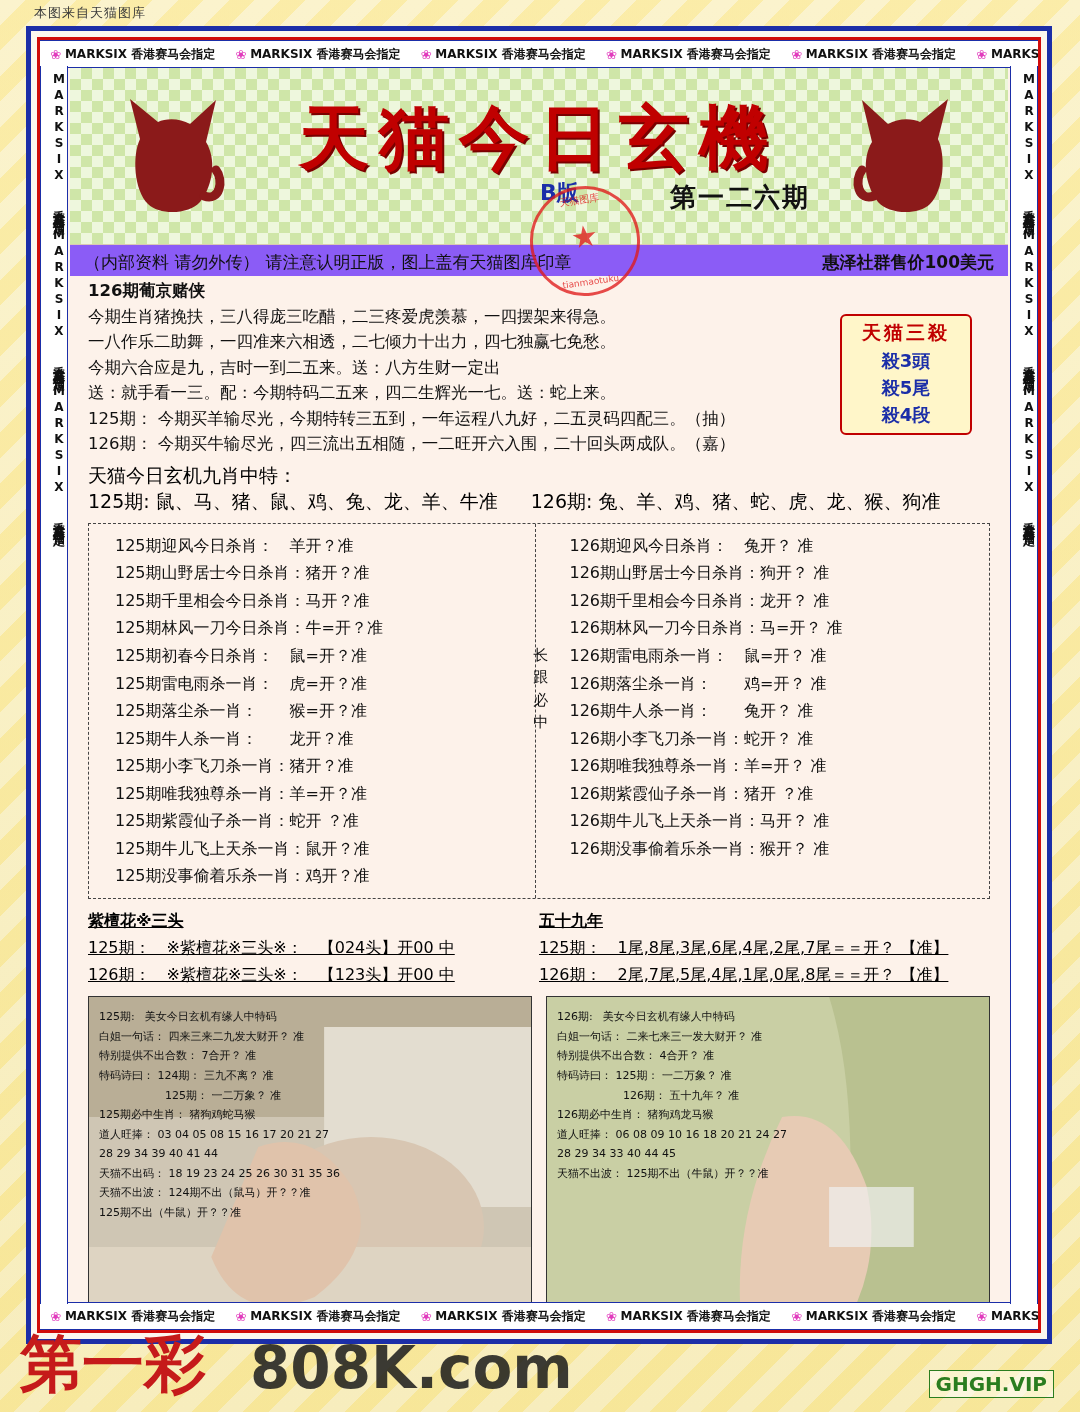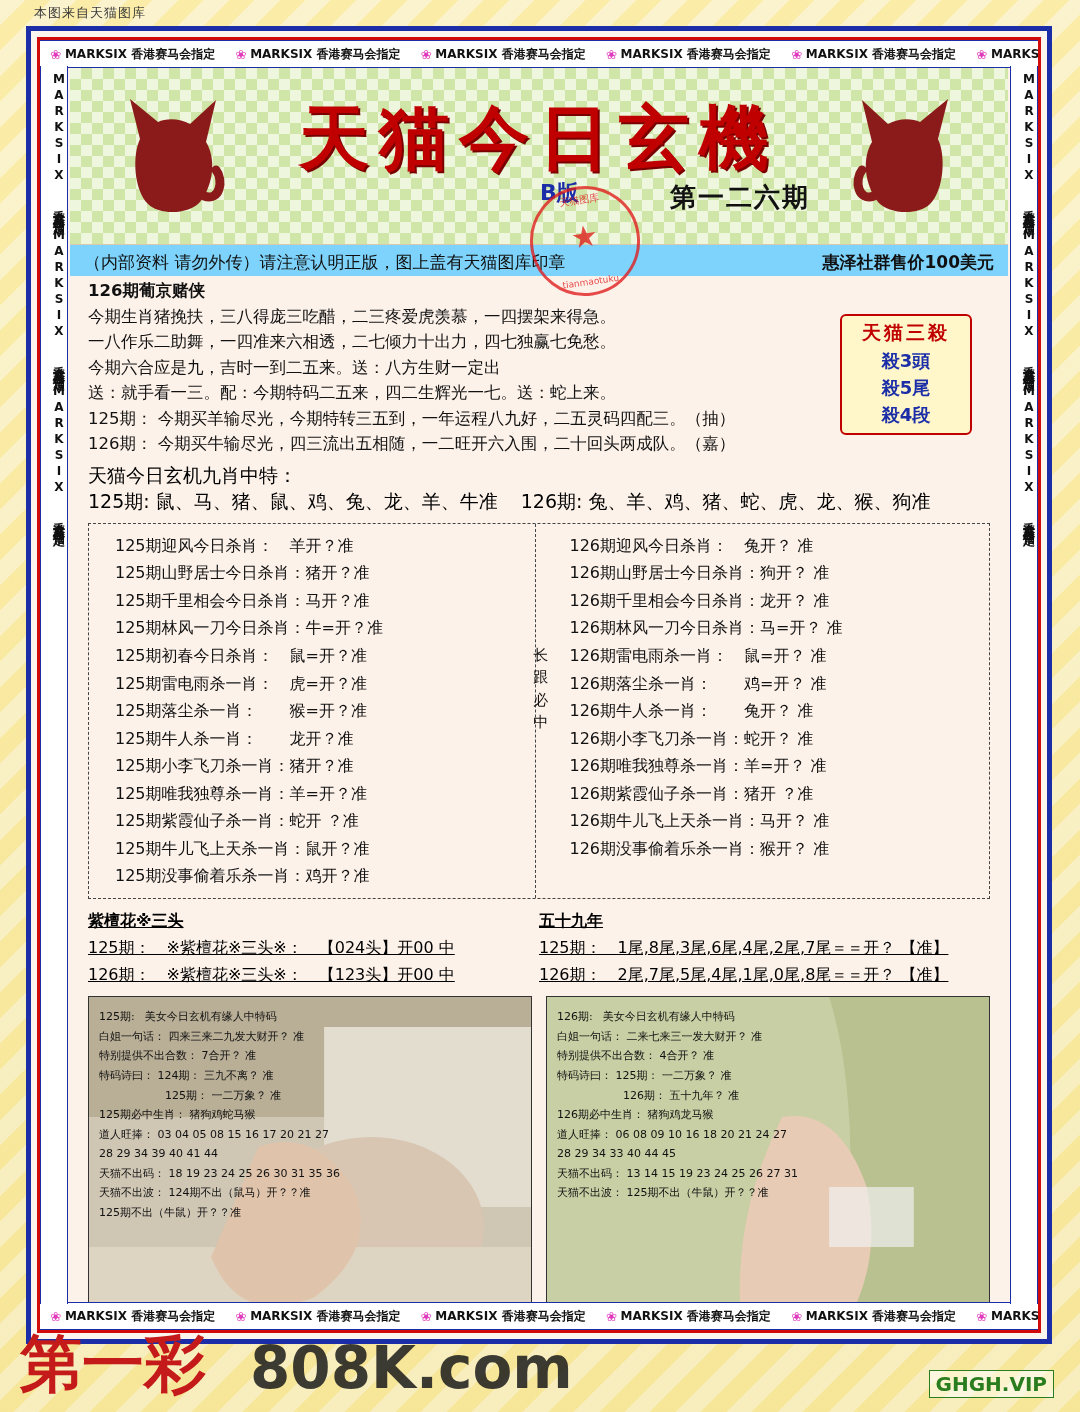--- a/index.html
+++ b/index.html
@@ -84,37 +84,37 @@
     position:absolute;left:600px;top:112px;font-size:26px;font-weight:bold;color:#111;letter-spacing:2px;
   }
   .seal{
     position:absolute;left:460px;top:118px;width:104px;height:104px;border:3px solid #e01b1b;border-radius:50%;
     opacity:.78;transform:rotate(-8deg);color:#e01b1b;text-align:center;
   }
   .seal .star{font-size:30px;line-height:40px;}
   .seal .t1{position:absolute;top:4px;left:0;right:0;font-size:10px;}
   .seal .t2{position:absolute;bottom:6px;left:0;right:0;font-size:9px;}
   .subbar{
-    display:flex;align-items:center;font-size:17px;color:#111;
-    padding:6px 14px 2px 14px;background:#7dd3fc;
+    display:flex;align-items:center;gap:6px;font-size:17px;color:#111;
+    padding:6px 14px 2px 14px;background:#8b5cf6;
   }
   .price{margin-left:auto;font-weight:bold;}
   
   .sec{padding:2px 18px 0 18px;font-size:16.5px;line-height:1.55;color:#111;}
   .sec .lbl{font-weight:bold;}
   .poem-line{white-space:nowrap;}
   .threekill{
     position:absolute;right:36px;top:246px;width:128px;
     border:2px solid #c00000;border-radius:6px;background:#fff6c9;
     text-align:center;padding:4px 0 6px;
   }
   .threekill .h{font-size:19px;font-weight:bold;color:#c00000;letter-spacing:3px;}
   .threekill .r{font-size:18px;font-weight:bold;color:#1b2ea8;margin-top:3px;}
   .nine{padding:6px 18px 0 18px;font-size:19px;}
-  .nine .row{display:flex;gap:23px;}
+  .nine .row{display:flex;gap:33px;}
   .nine .row div{white-space:nowrap;}
   
   .dashbox{
     margin:8px 18px 0 18px;border:1px dashed #444;position:relative;
     display:flex;min-height:330px;
   }
   .dashcol{flex:1;padding:8px 6px 8px 26px;font-size:16px;line-height:1.72;}
   .dashcol.right{border-left:1px dashed #444;padding-left:34px;}
   .vmid{
     position:absolute;left:49.2%;top:120px;width:18px;font-size:15px;line-height:1.5;text-align:center;color:#111;
@@ -377,21 +377,20 @@
                 <span>美女今日玄机有缘人中特码</span>
               </div>
             <div id="pr-rows">
                 <div><span>白姐一句话：</span><span> 二来七来三一发大财开？ 准</span></div>
                 <div><span>特别提供不出合数：</span><span> 4合开？ 准</span></div>
                 <div><span>特码诗曰： 125期：</span><span> 一二万象？ 准</span></div>
                 <div><span>　　　　　　126期：</span><span> 五十九年？ 准</span></div>
                 <div><span>126期必中生肖：</span><span> 猪狗鸡龙马猴</span></div>
                 <div><span>道人旺捧：</span><span> 06 08 09 10 16 18 20 21 24 27</span></div>
                 <div><span></span><span> 28 29 34 33 40 44 45</span></div>
-                <div><span>天猫不出码：</span><span> 13 14 15 19 23 24 25 26 27 31</span></div>
                 <div><span>天猫不出波：</span><span> 125期不出（牛鼠）开？？准</span></div>
               </div>
           </div>
         </div>
       </div>
 
     </div>
   </div>
 </div>
 

